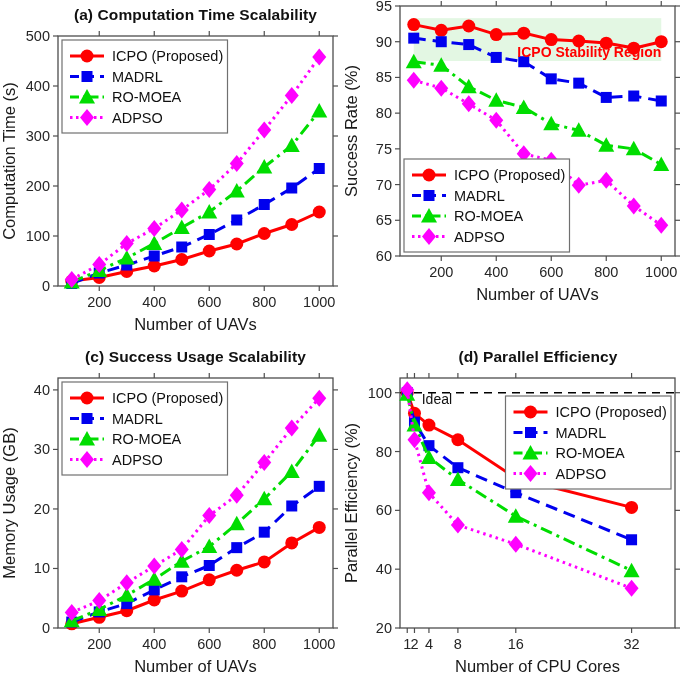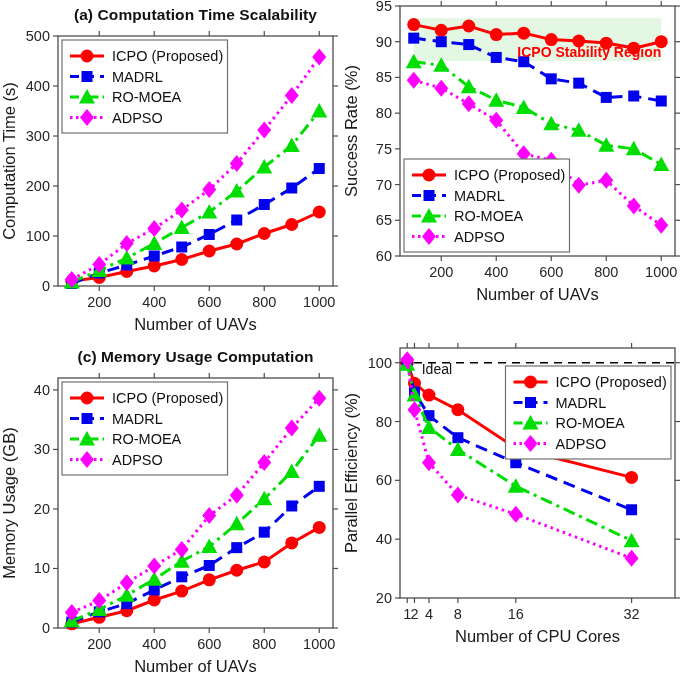--- a/index.html
+++ b/index.html
@@ -231,21 +231,21 @@
           <polygon points="87,208 79,222.5 95,222.5" fill="#00dd00"></polygon>
           <text x="112" y="221" font-size="14.5" fill="#111111">RO-MOEA</text>
           <line x1="70" y1="236.5" x2="104" y2="236.5" stroke="#ff00ff" stroke-width="3" stroke-dasharray="2.5,3.5"></line>
           <polygon points="87,228 94,236.5 87,245 80,236.5" fill="#ff00ff"></polygon>
           <text x="112" y="241.5" font-size="14.5" fill="#111111">ADPSO</text>
         </g>
       </svg>
   </figure>
 
   <figure class="cell">
-    <div class="chart-title">(c) Memory Usage Computation</div>
+    <div class="chart-title">(c) Success Usage Scalability</div>
     <svg id="svg-c" class="chart-svg" width="342" height="312" viewBox="0 0 342 312">
         <rect x="58" y="6" width="275" height="250" fill="none" stroke="#4d4d4d" stroke-width="1.3"></rect>
         <line x1="99.25" y1="256" x2="99.25" y2="261" stroke="#4d4d4d" stroke-width="1.2"></line>
         <line x1="99.25" y1="6" x2="99.25" y2="1" stroke="#4d4d4d" stroke-width="1.2"></line>
         <text x="99.25" y="277" text-anchor="middle" font-size="14.5" fill="#262626">200</text>
         <line x1="154.25" y1="256" x2="154.25" y2="261" stroke="#4d4d4d" stroke-width="1.2"></line>
         <line x1="154.25" y1="6" x2="154.25" y2="1" stroke="#4d4d4d" stroke-width="1.2"></line>
         <text x="154.25" y="277" text-anchor="middle" font-size="14.5" fill="#262626">400</text>
         <line x1="209.25" y1="256" x2="209.25" y2="261" stroke="#4d4d4d" stroke-width="1.2"></line>
         <line x1="209.25" y1="6" x2="209.25" y2="1" stroke="#4d4d4d" stroke-width="1.2"></line>
@@ -329,20 +329,21 @@
           <polygon points="87,59 79,73.5 95,73.5" fill="#00dd00"></polygon>
           <text x="112" y="72" font-size="14.5" fill="#111111">RO-MOEA</text>
           <line x1="70" y1="87.5" x2="104" y2="87.5" stroke="#ff00ff" stroke-width="3" stroke-dasharray="2.5,3.5"></line>
           <polygon points="87,79 94,87.5 87,96 80,87.5" fill="#ff00ff"></polygon>
           <text x="112" y="92.5" font-size="14.5" fill="#111111">ADPSO</text>
         </g>
       </svg>
   </figure>
 
   <figure class="cell">
+    <div class="chart-title">(d) Parallel Efficiency</div>
     <svg id="svg-d" class="chart-svg" width="342" height="312" viewBox="0 0 342 312">
         <rect x="58" y="6" width="275" height="250" fill="none" stroke="#4d4d4d" stroke-width="1.3"></rect>
         <line x1="65.23684210526315" y1="256" x2="65.23684210526315" y2="261" stroke="#4d4d4d" stroke-width="1.2"></line>
         <line x1="65.23684210526315" y1="6" x2="65.23684210526315" y2="1" stroke="#4d4d4d" stroke-width="1.2"></line>
         <text x="65.23684210526315" y="277" text-anchor="middle" font-size="14.5" fill="#262626">1</text>
         <line x1="72.47368421052632" y1="256" x2="72.47368421052632" y2="261" stroke="#4d4d4d" stroke-width="1.2"></line>
         <line x1="72.47368421052632" y1="6" x2="72.47368421052632" y2="1" stroke="#4d4d4d" stroke-width="1.2"></line>
         <text x="72.47368421052632" y="277" text-anchor="middle" font-size="14.5" fill="#262626">2</text>
         <line x1="86.94736842105263" y1="256" x2="86.94736842105263" y2="261" stroke="#4d4d4d" stroke-width="1.2"></line>
         <line x1="86.94736842105263" y1="6" x2="86.94736842105263" y2="1" stroke="#4d4d4d" stroke-width="1.2"></line>

